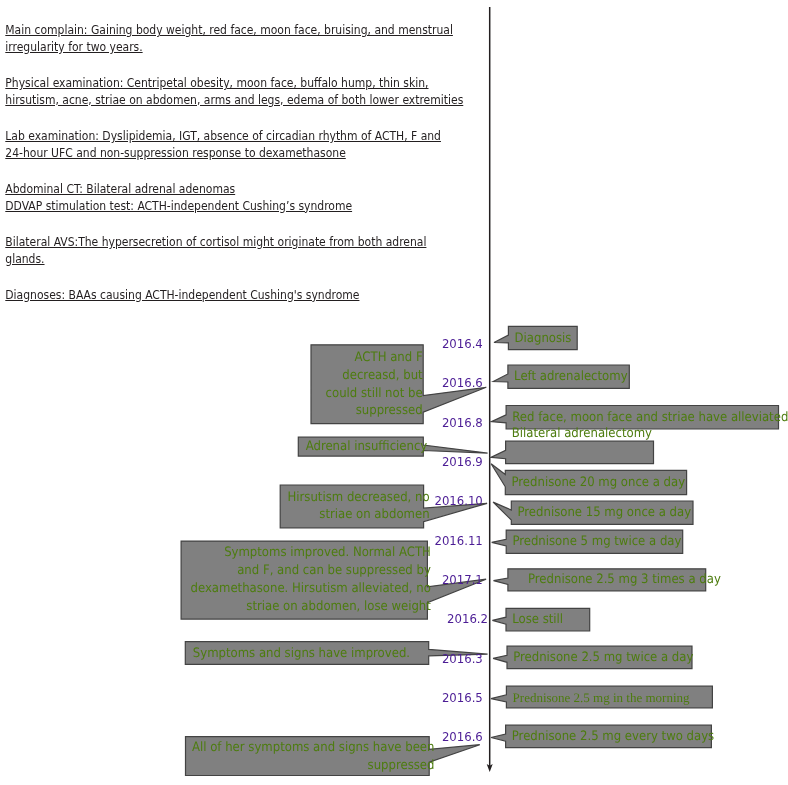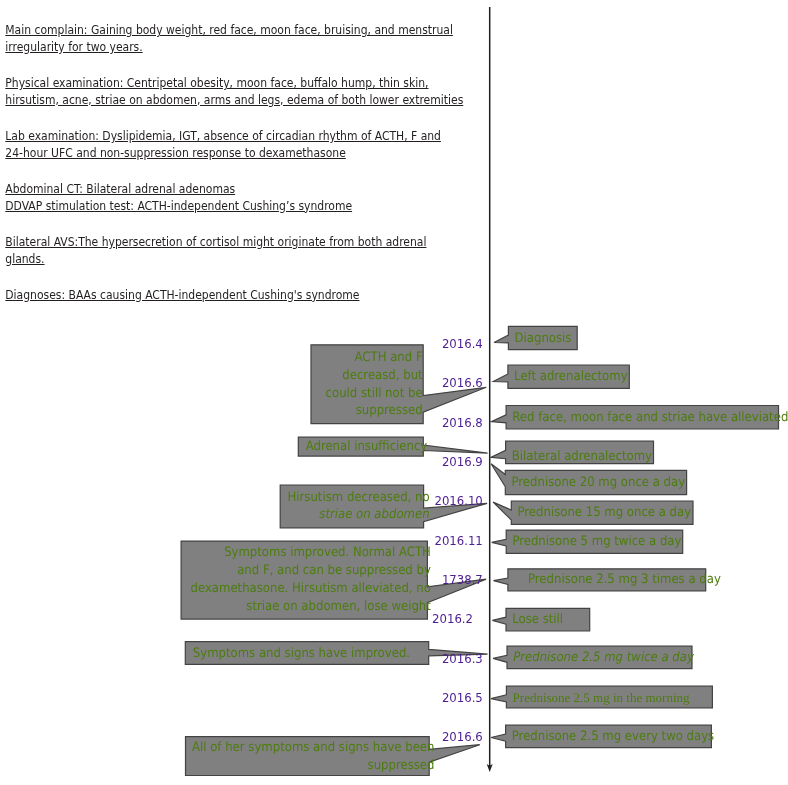--- a/index.html
+++ b/index.html
@@ -75,39 +75,39 @@
       <path d="M 185.3 641.7 L 428.70000000000005 641.7 L 428.70000000000005 649.4 L 487.6 654.2 L 428.70000000000005 655.8 L 428.70000000000005 664.3000000000001 L 185.3 664.3000000000001 Z" fill="#808080" stroke="#434343" stroke-width="1.2" stroke-linejoin="miter"></path>
       <path d="M 185.5 736.7 L 429.2 736.7 L 429.2 749.3 L 479.8 744.7 L 429.2 762.3 L 429.2 775.5 L 185.5 775.5 Z" fill="#808080" stroke="#434343" stroke-width="1.2" stroke-linejoin="miter"></path>
     </svg>
   <div id="labels">
       <div class="dateLbl" style="right: 305.2px; top: 335.9px;">2016.4</div>
       <div class="dateLbl" style="right: 305.2px; top: 375.3px;">2016.6</div>
       <div class="dateLbl" style="right: 305.2px; top: 414.6px;">2016.8</div>
       <div class="dateLbl" style="right: 305.2px; top: 454.3px;">2016.9</div>
       <div class="dateLbl" style="right: 305.2px; top: 493.1px;">2016.10</div>
       <div class="dateLbl" style="right: 305.2px; top: 532.6px;">2016.11</div>
-      <div class="dateLbl" style="right: 305.2px; top: 571.6px;">1738.7</div>
-      <div class="dateLbl" style="right: 315px; top: 611.2px; text-align: center;">2016.2</div>
+      <div class="dateLbl" style="right: 305.2px; top: 571.6px;">2017.1</div>
+      <div class="dateLbl" style="right: 300px; top: 611.2px; text-align: center;">2016.2</div>
       <div class="dateLbl" style="right: 305.2px; top: 650.6px;">2016.3</div>
       <div class="dateLbl" style="right: 305.2px; top: 690.1px;">2016.5</div>
       <div class="dateLbl" style="right: 305.2px; top: 729.1px;">2016.6</div>
     </div>
   <div id="boxes">
       <div class="cboxtxt" style="left: 514.6px; top: 329.675px; line-height: 17.75px;"><span class="bl" style="height: 17.75px; line-height: 17.75px;">Diagnosis</span></div>
       <div class="cboxtxt" style="left: 514.1px; top: 368.275px; line-height: 17.75px;"><span class="bl" style="height: 17.75px; line-height: 17.75px;">Left adrenalectomy</span></div>
       <div class="cboxtxt" style="left: 512.3px; top: 408.875px; line-height: 17.75px;"><span class="bl" style="height: 17.75px; line-height: 17.75px;">Red face, moon face and striae have alleviated</span></div>
-      <div class="cboxtxt" style="left: 511.8px; top: 448px; line-height: 17.75px;"><span class="bl" style="height: 17.75px; line-height: 17.75px;">Bilateral adrenalectomy</span></div>
+      <div class="cboxtxt" style="left: 511.8px; top: 425px; line-height: 17.75px;"><span class="bl" style="height: 17.75px; line-height: 17.75px;">Bilateral adrenalectomy</span></div>
       <div class="cboxtxt" style="left: 511.5px; top: 474.075px; line-height: 17.75px;"><span class="bl" style="height: 17.75px; line-height: 17.75px;">Prednisone 20 mg once a day</span></div>
       <div class="cboxtxt" style="left: 517.5px; top: 504.075px; line-height: 17.75px;"><span class="bl" style="height: 17.75px; line-height: 17.75px;">Prednisone 15 mg once a day</span></div>
       <div class="cboxtxt" style="left: 512.4px; top: 533.175px; line-height: 17.75px;"><span class="bl" style="height: 17.75px; line-height: 17.75px;">Prednisone 5 mg twice a day</span></div>
       <div class="cboxtxt" style="left: 528px; top: 571.075px; line-height: 17.75px;"><span class="bl" style="height: 17.75px; line-height: 17.75px;">Prednisone 2.5 mg 3 times a day</span></div>
       <div class="cboxtxt" style="left: 512.2px; top: 610.675px; line-height: 17.75px;"><span class="bl" style="height: 17.75px; line-height: 17.75px;">Lose still</span></div>
-      <div class="cboxtxt" style="left: 513.2px; top: 648.675px; line-height: 17.75px; font-style: italic;"><span class="bl" style="height: 17.75px; line-height: 17.75px;">Prednisone 2.5 mg twice a day</span></div>
+      <div class="cboxtxt" style="left: 513.2px; top: 648.675px; line-height: 17.75px;"><span class="bl" style="height: 17.75px; line-height: 17.75px;">Prednisone 2.5 mg twice a day</span></div>
       <div class="cboxtxt" style="left: 512.6px; top: 688.675px; line-height: 17.75px; font-family: Liberation Serif, serif;"><span class="bl" style="height: 17.75px; line-height: 17.75px;">Prednisone 2.5 mg in the morning</span></div>
       <div class="cboxtxt" style="left: 511.8px; top: 727.875px; line-height: 17.75px;"><span class="bl" style="height: 17.75px; line-height: 17.75px;">Prednisone 2.5 mg every two days</span></div>
       <div class="cboxtxt" style="left: 325.6px; top: 349.075px; line-height: 17.75px;"><span class="bl" style="height: 17.75px; line-height: 17.75px;">ACTH and F</span><span class="bl" style="height: 17.75px; line-height: 17.75px;">decreasd, but</span><span class="bl" style="height: 17.75px; line-height: 17.75px;">could still not be</span><span class="bl" style="height: 17.75px; line-height: 17.75px;">suppressed</span></div>
       <div class="cboxtxt" style="left: 305.7px; top: 438.075px; line-height: 17.75px;"><span class="bl" style="height: 17.75px; line-height: 17.75px;">Adrenal insufficiency</span></div>
-      <div class="cboxtxt" style="left: 287.5px; top: 488.575px; line-height: 17.75px;"><span class="bl" style="height: 17.75px; line-height: 17.75px;">Hirsutism decreased, no</span><span class="bl" style="height: 17.75px; line-height: 17.75px; font-style: italic;">striae on abdomen</span></div>
+      <div class="cboxtxt" style="left: 287.5px; top: 488.575px; line-height: 17.75px;"><span class="bl" style="height: 17.75px; line-height: 17.75px;">Hirsutism decreased, no</span><span class="bl" style="height: 17.75px; line-height: 17.75px;">striae on abdomen</span></div>
       <div class="cboxtxt" style="left: 190.5px; top: 544.275px; line-height: 17.75px;"><span class="bl" style="height: 17.75px; line-height: 17.75px;">Symptoms improved. Normal ACTH</span><span class="bl" style="height: 17.75px; line-height: 17.75px;">and F, and can be suppressed by</span><span class="bl" style="height: 17.75px; line-height: 17.75px;">dexamethasone. Hirsutism alleviated, no</span><span class="bl" style="height: 17.75px; line-height: 17.75px;">striae on abdomen, lose weight</span></div>
       <div class="cboxtxt" style="left: 192.8px; top: 644.675px; line-height: 17.75px;"><span class="bl" style="height: 17.75px; line-height: 17.75px;">Symptoms and signs have improved.</span></div>
       <div class="cboxtxt" style="left: 192px; top: 739.475px; line-height: 17.75px;"><span class="bl" style="height: 17.75px; line-height: 17.75px;">All of her symptoms and signs have been</span><span class="bl" style="height: 17.75px; line-height: 17.75px;">suppressed</span></div>
     </div>
 </div>
 
 </body></html>

